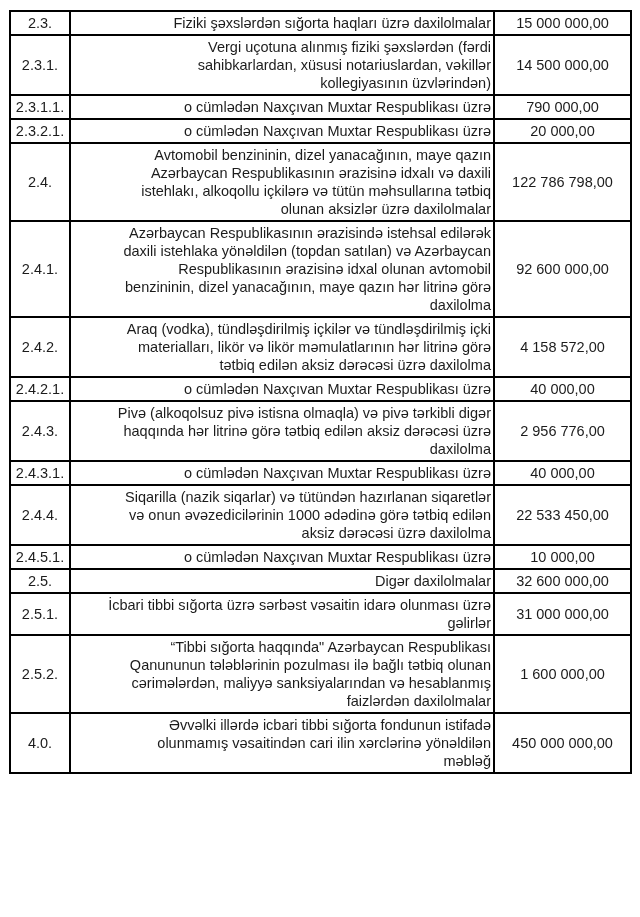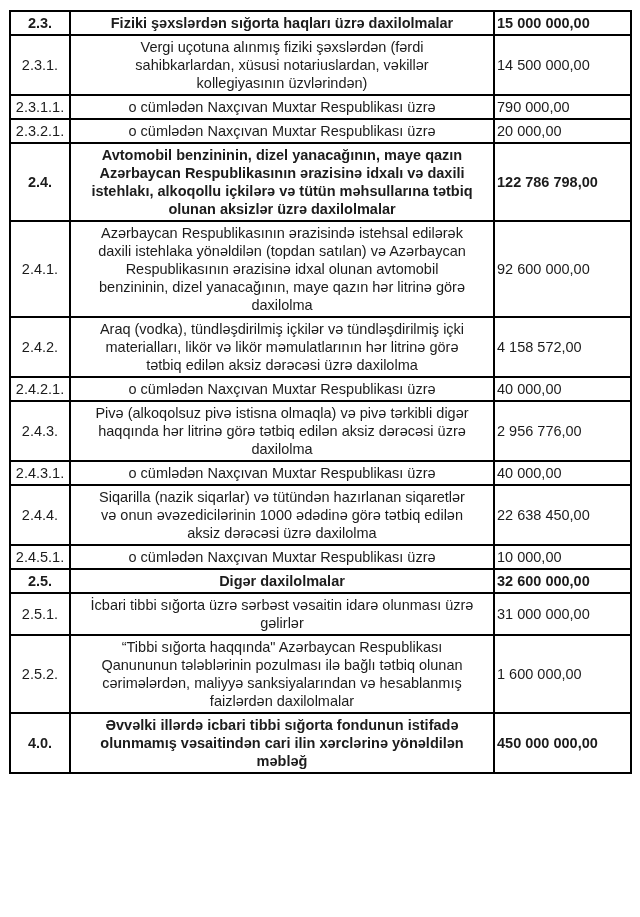--- a/index.html
+++ b/index.html
@@ -31,30 +31,30 @@
     font-size: 14.5px;
     line-height: 18px;
     padding: 2px 2px;
     overflow: hidden;
   }
   td.num {
     text-align: center;
     padding: 2px 1px;
   }
   td.desc {
-    text-align: center;
+    text-align: right;
     white-space: pre-line;
     padding: 2px 1px 2px 2px;
   }
   td.amt {
-    text-align: left;
+    text-align: center;
     padding: 2px 2px 2px 1px;
     white-space: nowrap;
   }
-  tr.bold td { font-weight: bold; border-radius: 12px; }
+  tr.bold td { font-weight: normal; border-radius: 12px; }
 </style>
 </head>
 <body>
 
 <div class="page">
   <table class="budget">
     <colgroup>
       <col class="c-num">
       <col class="c-desc">
       <col class="c-amt">
@@ -121,21 +121,21 @@
         <tr>
     <td class="num">2.4.3.1.</td>
     <td class="desc">o cümlədən Naxçıvan Muxtar Respublikası üzrə</td>
     <td class="amt">40 000,00</td>
   </tr>
         <tr>
     <td class="num">2.4.4.</td>
     <td class="desc">Siqarilla (nazik siqarlar) və tütündən hazırlanan siqaretlər
 və onun əvəzedicilərinin 1000 ədədinə görə tətbiq edilən
 aksiz dərəcəsi üzrə daxilolma</td>
-    <td class="amt">22 638 450,00</td>
+    <td class="amt">22 533 450,00</td>
   </tr>
         <tr>
     <td class="num">2.4.5.1.</td>
     <td class="desc">o cümlədən Naxçıvan Muxtar Respublikası üzrə</td>
     <td class="amt">10 000,00</td>
   </tr>
         <tr class="bold">
     <td class="num">2.5.</td>
     <td class="desc">Digər daxilolmalar</td>
     <td class="amt">32 600 000,00</td>

